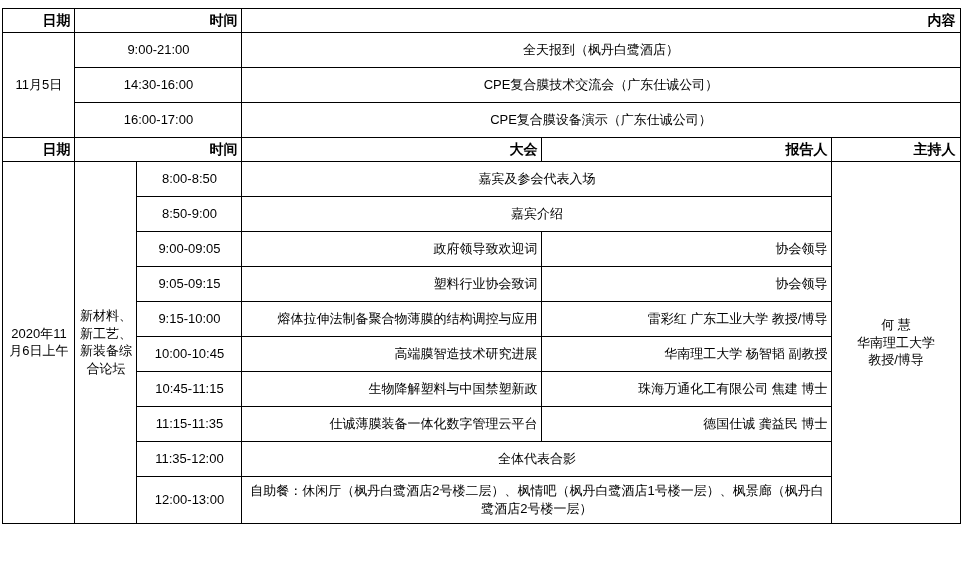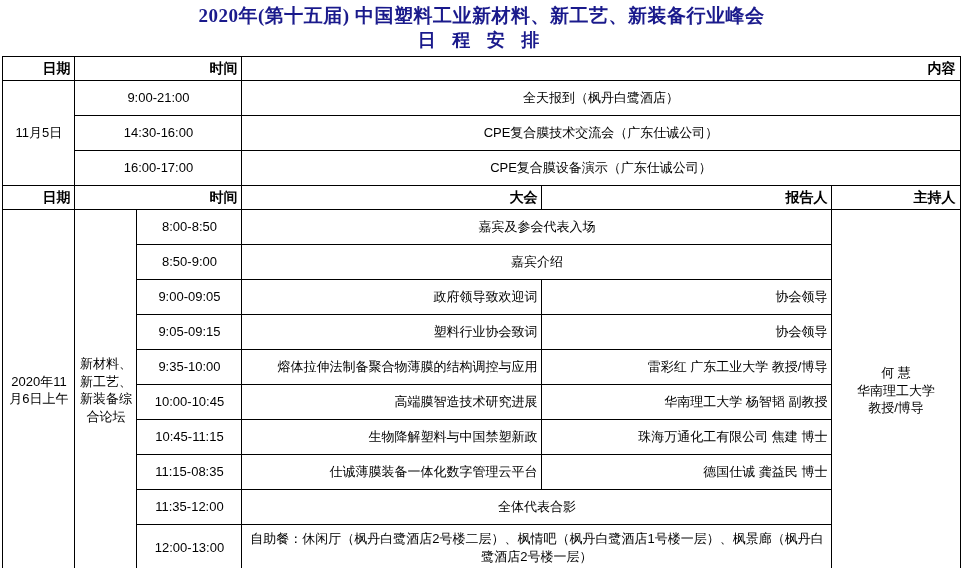--- a/index.html
+++ b/index.html
@@ -73,24 +73,20 @@
     text-align: center;
     line-height: 1.45;
     padding: 3px 10px;
   }
 </style>
 </head>
 <body>
 
 <div class="page">
 
-  <div class="title-block">
-    <div class="title-line1">2020年(第十五届) 中国塑料工业新材料、新工艺、新装备行业峰会</div>
-    <div class="title-line2">日 程 安 排</div>
-  </div>
 
   <table class="sched">
     <colgroup>
       <col style="width:72px">
       <col style="width:62px">
       <col style="width:105px">
       <col style="width:300px">
       <col style="width:290px">
       <col style="width:128px">
     </colgroup>
@@ -143,36 +139,36 @@
       <td class="c-center tall">9:00-09:05</td>
       <td class="c-left">政府领导致欢迎词</td>
       <td class="c-left">协会领导</td>
     </tr>
     <tr>
       <td class="c-center tall">9:05-09:15</td>
       <td class="c-left">塑料行业协会致词</td>
       <td class="c-left">协会领导</td>
     </tr>
     <tr>
-      <td class="c-center tall">9:35-10:00</td>
+      <td class="c-center tall">9:15-10:00</td>
       <td class="c-left">熔体拉伸法制备聚合物薄膜的结构调控与应用</td>
       <td class="c-left">雷彩红  广东工业大学   教授/博导</td>
     </tr>
     <tr>
       <td class="c-center tall">10:00-10:45</td>
       <td class="c-left">高端膜智造技术研究进展</td>
       <td class="c-left">华南理工大学  杨智韬  副教授</td>
     </tr>
     <tr>
       <td class="c-center tall">10:45-11:15</td>
       <td class="c-left">生物降解塑料与中国禁塑新政</td>
       <td class="c-left">珠海万通化工有限公司  焦建 博士</td>
     </tr>
     <tr>
-      <td class="c-center tall">11:15-08:35</td>
+      <td class="c-center tall">11:15-11:35</td>
       <td class="c-left">仕诚薄膜装备一体化数字管理云平台</td>
       <td class="c-left">德国仕诚  龚益民 博士</td>
     </tr>
     <tr>
       <td class="c-center tall">11:35-12:00</td>
       <td class="c-center" colspan="2">全体代表合影</td>
     </tr>
     <tr>
       <td class="c-center" style="height:42px">12:00-13:00</td>
       <td class="wrap-cell" colspan="2">自助餐：休闲厅（枫丹白鹭酒店2号楼二层）、枫情吧（枫丹白鹭酒店1号楼一层）、枫景廊（枫丹白鹭酒店2号楼一层）</td>

